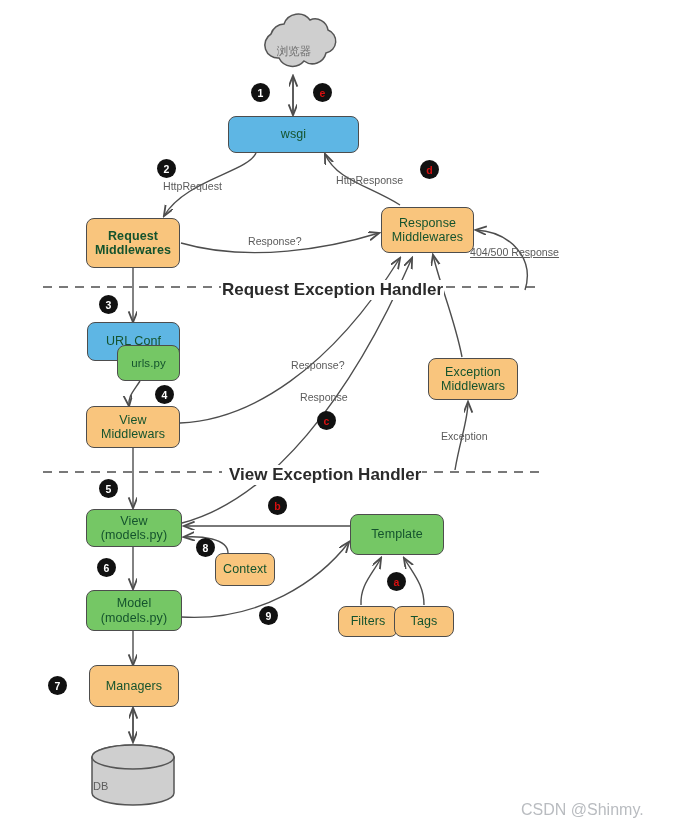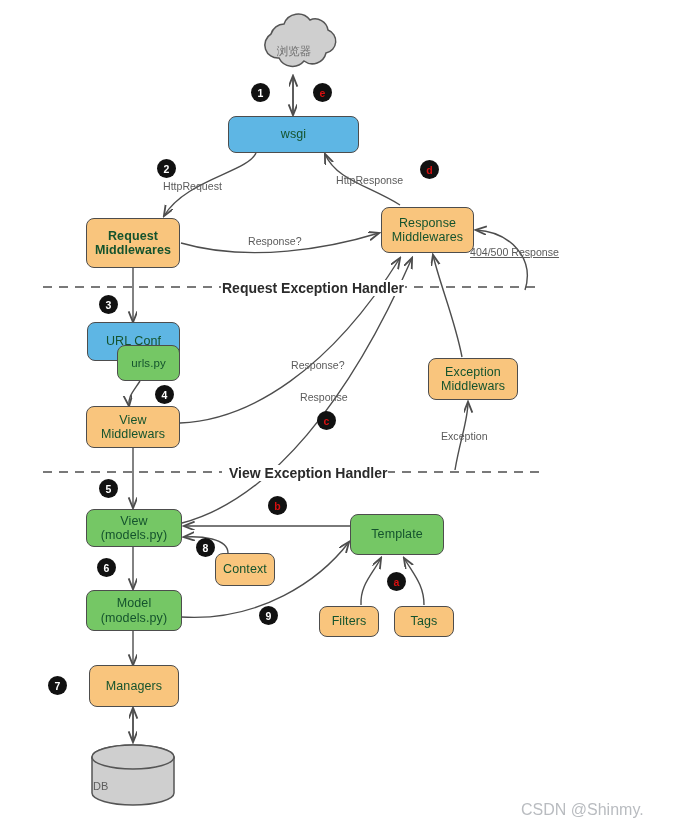--- a/index.html
+++ b/index.html
@@ -12,21 +12,21 @@
         letter-spacing:.1px;}
   .orange{background:#F9C57D;}
   .blue{background:#5EB6E4;}
   .green{background:#75C765;}
   .badge{position:absolute;width:19px;height:19px;border-radius:50%;
          background:#111111;color:#ffffff;font-size:10.5px;font-weight:bold;
          display:flex;align-items:center;justify-content:center;
          box-sizing:border-box;}
   .badge.alpha{color:#d81010;}
   .edge-label{position:absolute;color:#5b5b5b;font-size:10.6px;white-space:nowrap;}
-  .hline-label{position:absolute;color:#2b2b2b;font-size:14px;font-weight:bold;
+  .hline-label{position:absolute;color:#2b2b2b;font-size:17px;font-weight:bold;
                white-space:nowrap;background:#ffffff;padding:0 1px;}
   .cloud-label{position:absolute;color:#6f6f6f;font-size:11.5px;white-space:nowrap;}
   .db-label{position:absolute;color:#5d5d5d;font-size:11px;white-space:nowrap;}
   .watermark{position:absolute;color:#b9bcc0;font-size:16px;white-space:nowrap;
              font-family:"Liberation Sans","DejaVu Sans",sans-serif;}
   .node span{display:block;}
 </style>
 </head>
 <body>
 
@@ -142,21 +142,21 @@
   </div>
 
   <div class="node orange" style="left:215px;top:553px;width:60px;height:33px;">
     <span>Context</span>
   </div>
 
   <div class="node green" style="left:350px;top:514px;width:94px;height:41px;">
     <span>Template</span>
   </div>
 
-  <div class="node orange" style="left:319px;top:606px;width:60px;height:31px;">
+  <div class="node orange" style="left:338px;top:606px;width:60px;height:31px;">
     <span>Filters</span>
   </div>
 
   <div class="node orange" style="left:394px;top:606px;width:60px;height:31px;">
     <span>Tags</span>
   </div>
 
   <div class="node orange" style="left:89px;top:665px;width:90px;height:42px;">
     <span>Managers</span>
   </div>

